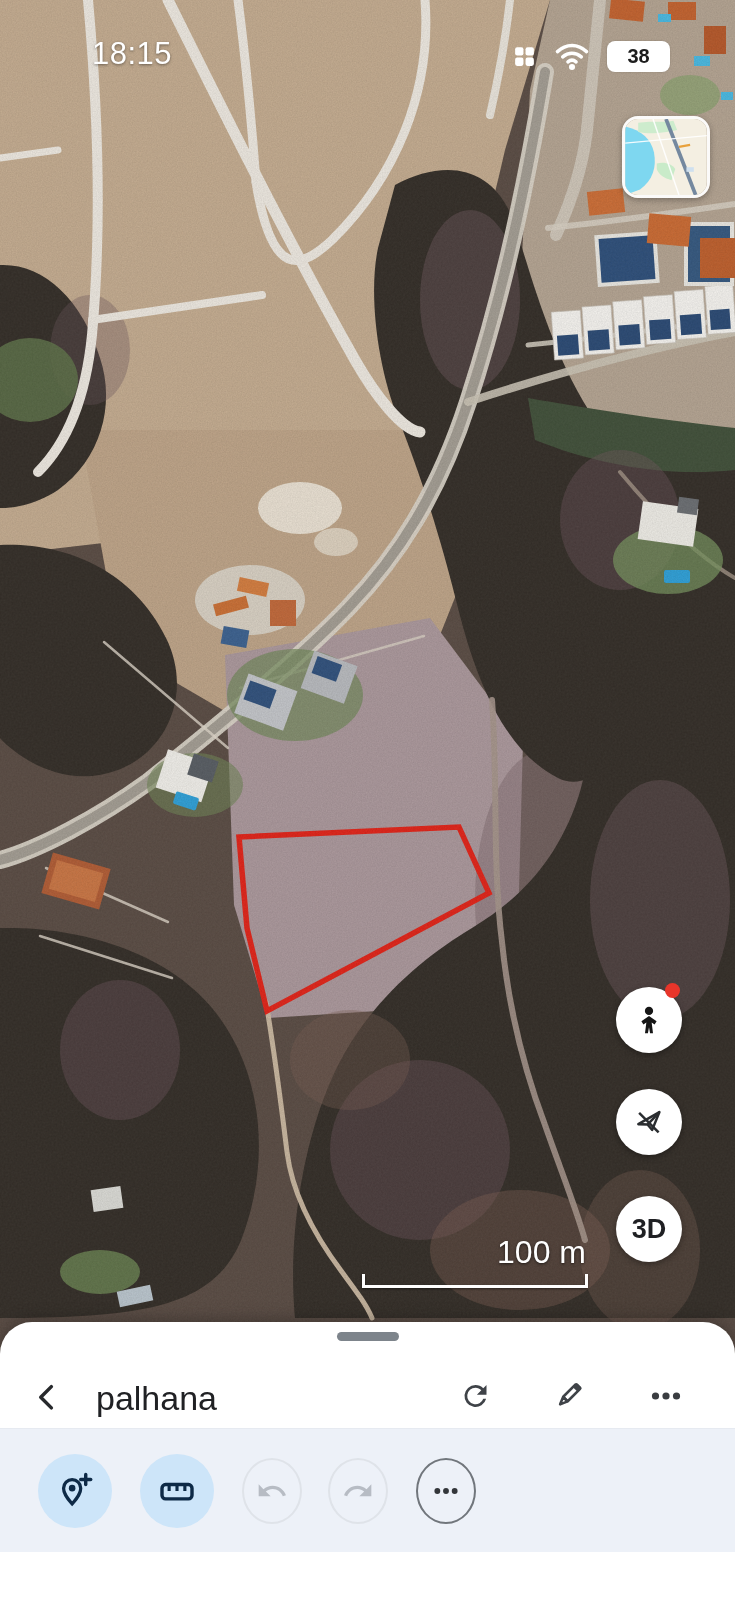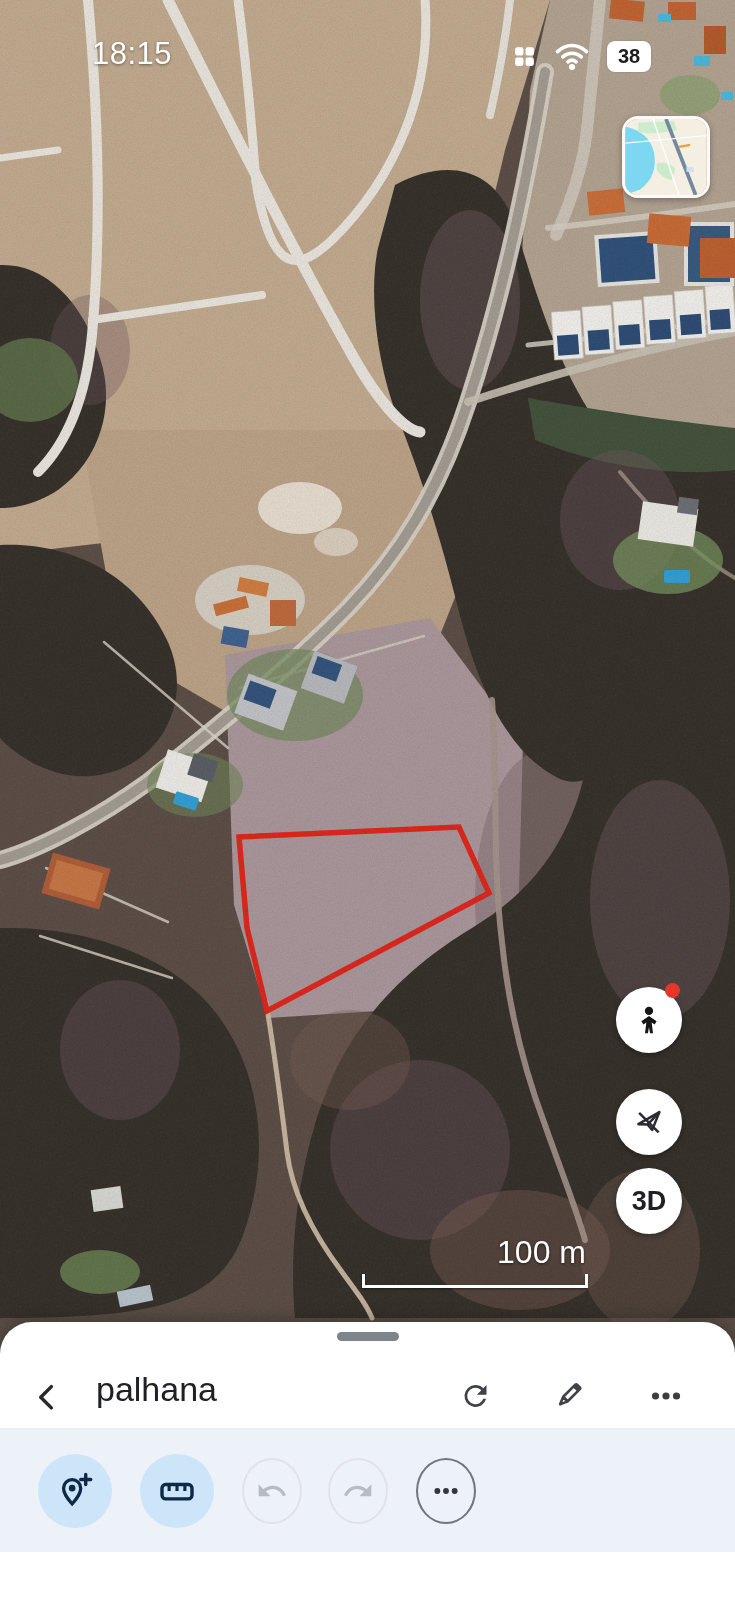--- a/index.html
+++ b/index.html
@@ -3,21 +3,21 @@
 <meta charset="utf-8">
 <style>
   html,body{margin:0;padding:0;background:#222;}
   *{box-sizing:border-box;font-family:"Liberation Sans",sans-serif;}
   #stage{position:relative;width:735px;height:1600px;overflow:hidden;background:#4d7c0f;}
   #satellite{position:absolute;left:0;top:0;width:735px;height:1600px;display:block;}
   
   .status-time{position:absolute;left:92px;top:36px;color:#fff;font-size:31px;font-weight:400;
     text-shadow:0 1px 3px rgba(0,0,0,.45);letter-spacing:.5px;}
   .status-icons{position:absolute;left:512px;top:40px;display:flex;align-items:center;gap:16px;}
-  .battery{width:44px;height:31px;background:#fff;border-radius:8px;display:flex;align-items:center;
+  .battery{width:63px;height:31px;background:#fff;border-radius:8px;display:flex;align-items:center;
     justify-content:center;font-size:20px;font-weight:700;color:#1d1d1d;box-shadow:0 0 2px rgba(0,0,0,.2);}
   
   .search-pill{position:absolute;left:30px;top:117px;width:542px;height:75px;background:rgba(255,255,255,.97);
     border-radius:38px;display:flex;align-items:center;box-shadow:0 2px 8px rgba(0,0,0,.28);padding:0 14px 0 30px;}
   .search-pill .ph{flex:1;margin-left:32px;color:#8b8f93;font-size:27px;white-space:nowrap;overflow:hidden;}
   .avatar{width:52px;height:52px;border-radius:50%;background:#647a85;color:#fff;font-size:27px;
     display:flex;align-items:center;justify-content:center;}
   .minimap{position:absolute;left:622px;top:116px;width:88px;height:82px;border-radius:16px;overflow:hidden;
     border:3px solid rgba(255,255,255,.95);box-shadow:0 2px 6px rgba(0,0,0,.3);}
   
@@ -28,21 +28,21 @@
   
   .scale-wrap{position:absolute;left:362px;top:1234px;width:226px;}
   .scale-label{text-align:right;color:#fff;font-size:32px;text-shadow:0 1px 3px rgba(0,0,0,.6);padding-right:2px;}
   .scale-bar{margin-top:3px;height:14px;border-left:3px solid #fff;border-right:3px solid #fff;
     border-bottom:3px solid #fff;filter:drop-shadow(0 1px 1px rgba(0,0,0,.5));}
   
   .sheet{position:absolute;left:0;top:1322px;width:735px;height:278px;background:#fff;
     border-radius:32px 32px 0 0;box-shadow:0 -3px 16px rgba(0,0,0,.25);}
   .handle{position:absolute;left:50%;transform:translateX(-50%);top:10px;width:62px;height:9px;
     border-radius:5px;background:#7d848b;}
-  .sheet-header{position:absolute;left:0;top:48px;width:735px;height:56px;display:flex;align-items:flex-start;}
+  .sheet-header{position:absolute;left:0;top:48px;width:735px;height:56px;display:flex;align-items:center;}
   .sheet-title{margin-left:38px;font-size:34px;color:#202124;}
   .hicon{position:absolute;top:50%;transform:translateY(-50%);}
   .back-btn{position:absolute;left:32px;top:50%;transform:translateY(-50%);}
   .toolbar{position:absolute;left:0;top:106px;width:735px;height:124px;background:#edf1f8;
     display:block;border-top:1px solid #e6eaf1;}
   .tb-btn{position:absolute;top:25px;width:74px;height:74px;border-radius:50%;
     display:flex;align-items:center;justify-content:center;}
   .tb-blue{background:#cde5f9;}
   .tb-oval{top:29px;width:60px;height:66px;border-radius:50%;background:transparent;border:2px solid #dfe3e9;}
   .tb-dark-border{border:2px solid #71767c;}
@@ -246,21 +246,21 @@
   <div class="map-btn" style="top:1089px;">
     <svg width="32" height="32" viewBox="0 0 24 24">
       <g stroke="#2a2d30" stroke-width="1.9" fill="none" stroke-linejoin="round">
         <path d="M4,13.6 L19.8,4.6 L14.4,17.9 L10.9,13.9 Z"></path>
         <path d="M19.8,4.6 L10.9,13.9"></path>
         <path d="M4.6,5.2 L19.2,19.8"></path>
       </g>
     </svg>
   </div>
 
-  <div class="map-btn" style="top:1168px;justify-content:center;">
+  <div class="map-btn" style="top:1196px;justify-content:center;">
     <span class="btn-3d">3D</span>
   </div>
 
   <div class="scale-wrap">
     <div class="scale-label">100 m</div>
     <div class="scale-bar"></div>
   </div>
 
   <div class="sheet">
     <div class="handle"></div>

